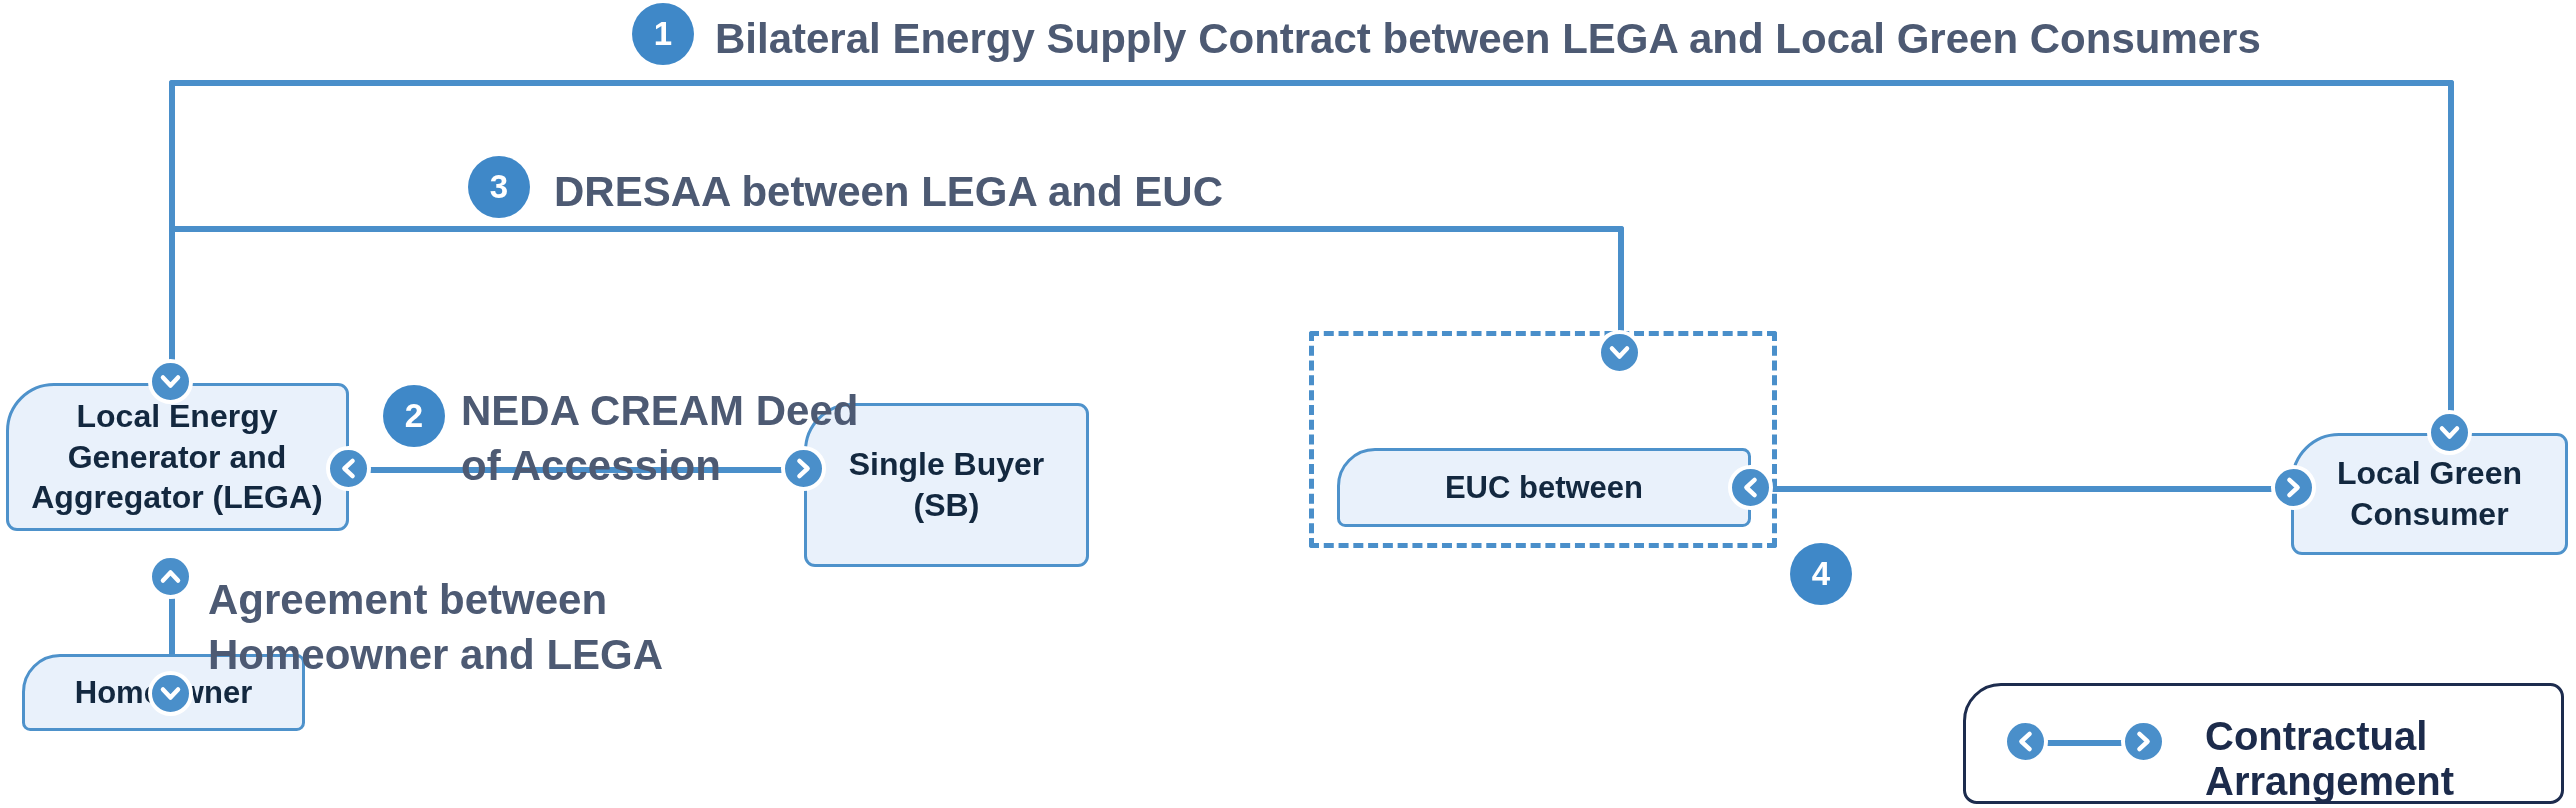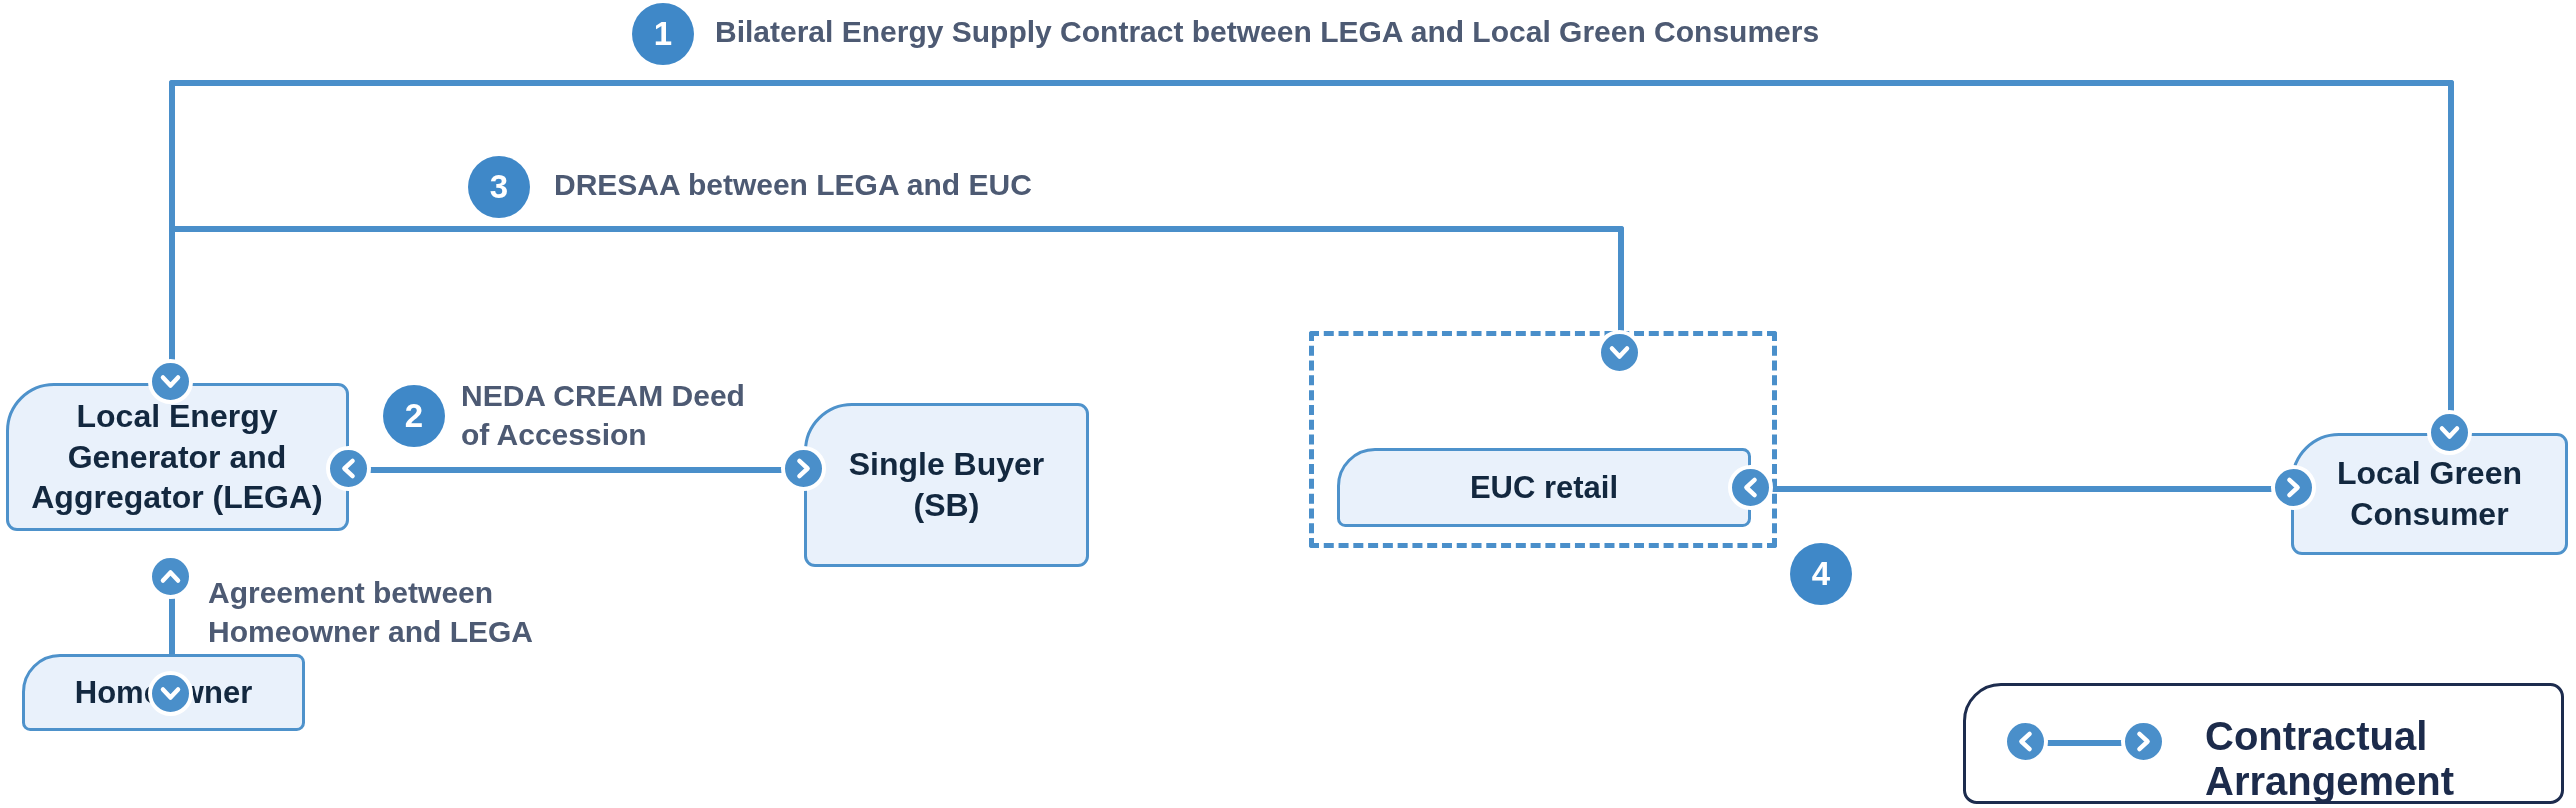--- a/index.html
+++ b/index.html
@@ -56,21 +56,21 @@
     position:absolute;width:62px;height:62px;border-radius:50%;
     background:var(--badge,#3f88c8);color:#ffffff;
     display:flex;align-items:center;justify-content:center;
     font-size:33px;font-weight:700;
   }
 
   
   .note{
     position:absolute;
     color:var(--note-text,#4d5a73);
-    font-size:30px;font-weight:600;line-height:1.3;
+    font-size:42px;font-weight:600;line-height:1.3;
     white-space:pre-line;
   }
 
   
   .legend{
     position:absolute;left:1963px;top:683px;width:601px;height:121px;
     border:3.4px solid var(--legend-border,#1d2c4e);
     border-radius:38px 13.7px 13.7px 13.7px;
     box-sizing:border-box;
   }
@@ -96,21 +96,21 @@
   <div class="line h" style="left:1749px;top:486px;width:549px;"></div>
   <div class="line v" style="left:169px;top:575px;height:121px;"></div>
 
   <div class="group" style="left:1309px;top:331px;width:468px;height:217px;"></div>
 
   <div class="node" id="lega" style="left:5.5px;top:383px;width:343px;height:148px;">Local Energy
 Generator and
 Aggregator (LEGA)</div>
   <div class="node" id="sb" style="left:804px;top:403px;width:285px;height:164px;">Single Buyer
 (SB)</div>
-  <div class="node small" style="left:1337px;top:448px;width:414px;height:79px;">EUC retail</div>
+  <div class="node small" style="left:1337px;top:448px;width:414px;height:79px;">EUC between</div>
   <div class="node" style="left:2291px;top:433px;width:277px;height:122px;">Local Green
 Consumer</div>
   <div class="node small" style="left:22px;top:654px;width:283px;height:77px;text-align:center;">Homeowner</div>
 
   <div class="endpoint down" style="left:148px;top:359px;">
       <svg viewBox="0 0 54 54">
         <path d="M16 21 L27 33 L38 21" fill="none" stroke="#fff" stroke-width="6.5" stroke-linecap="round" stroke-linejoin="round"></path>
       </svg>
     </div>
   <div class="endpoint down" style="left:2427px;top:410px;">
@@ -153,21 +153,21 @@
         <path d="M16 21 L27 33 L38 21" fill="none" stroke="#fff" stroke-width="6.5" stroke-linecap="round" stroke-linejoin="round"></path>
       </svg>
     </div>
 
   <div class="badge" style="left:632px;top:3.4px;">1</div>
   <div class="badge" style="left:383px;top:385px;">2</div>
   <div class="badge" style="left:468px;top:156px;">3</div>
   <div class="badge" style="left:1790px;top:543px;">4</div>
 
   <div class="note" style="left:715px;top:11.7px;">Bilateral Energy Supply Contract between LEGA and Local Green Consumers</div>
-  <div class="note" style="left:461px;top:376px;">NEDA CREAM Deed
+  <div class="note" style="left:461px;top:384px;">NEDA CREAM Deed
 of Accession</div>
   <div class="note" style="left:554px;top:165px;">DRESAA between LEGA and EUC</div>
   <div class="note" style="left:208px;top:573px;">Agreement between
 Homeowner and LEGA</div>
 
   <div class="legend">
     <div class="line h" style="left:58px;top:54px;width:120px;"></div>
     <div class="endpoint left" style="left:37px;top:33px;">
         <svg viewBox="0 0 54 54">
           <path d="M16 21 L27 33 L38 21" fill="none" stroke="#fff" stroke-width="6.5" stroke-linecap="round" stroke-linejoin="round"></path>

